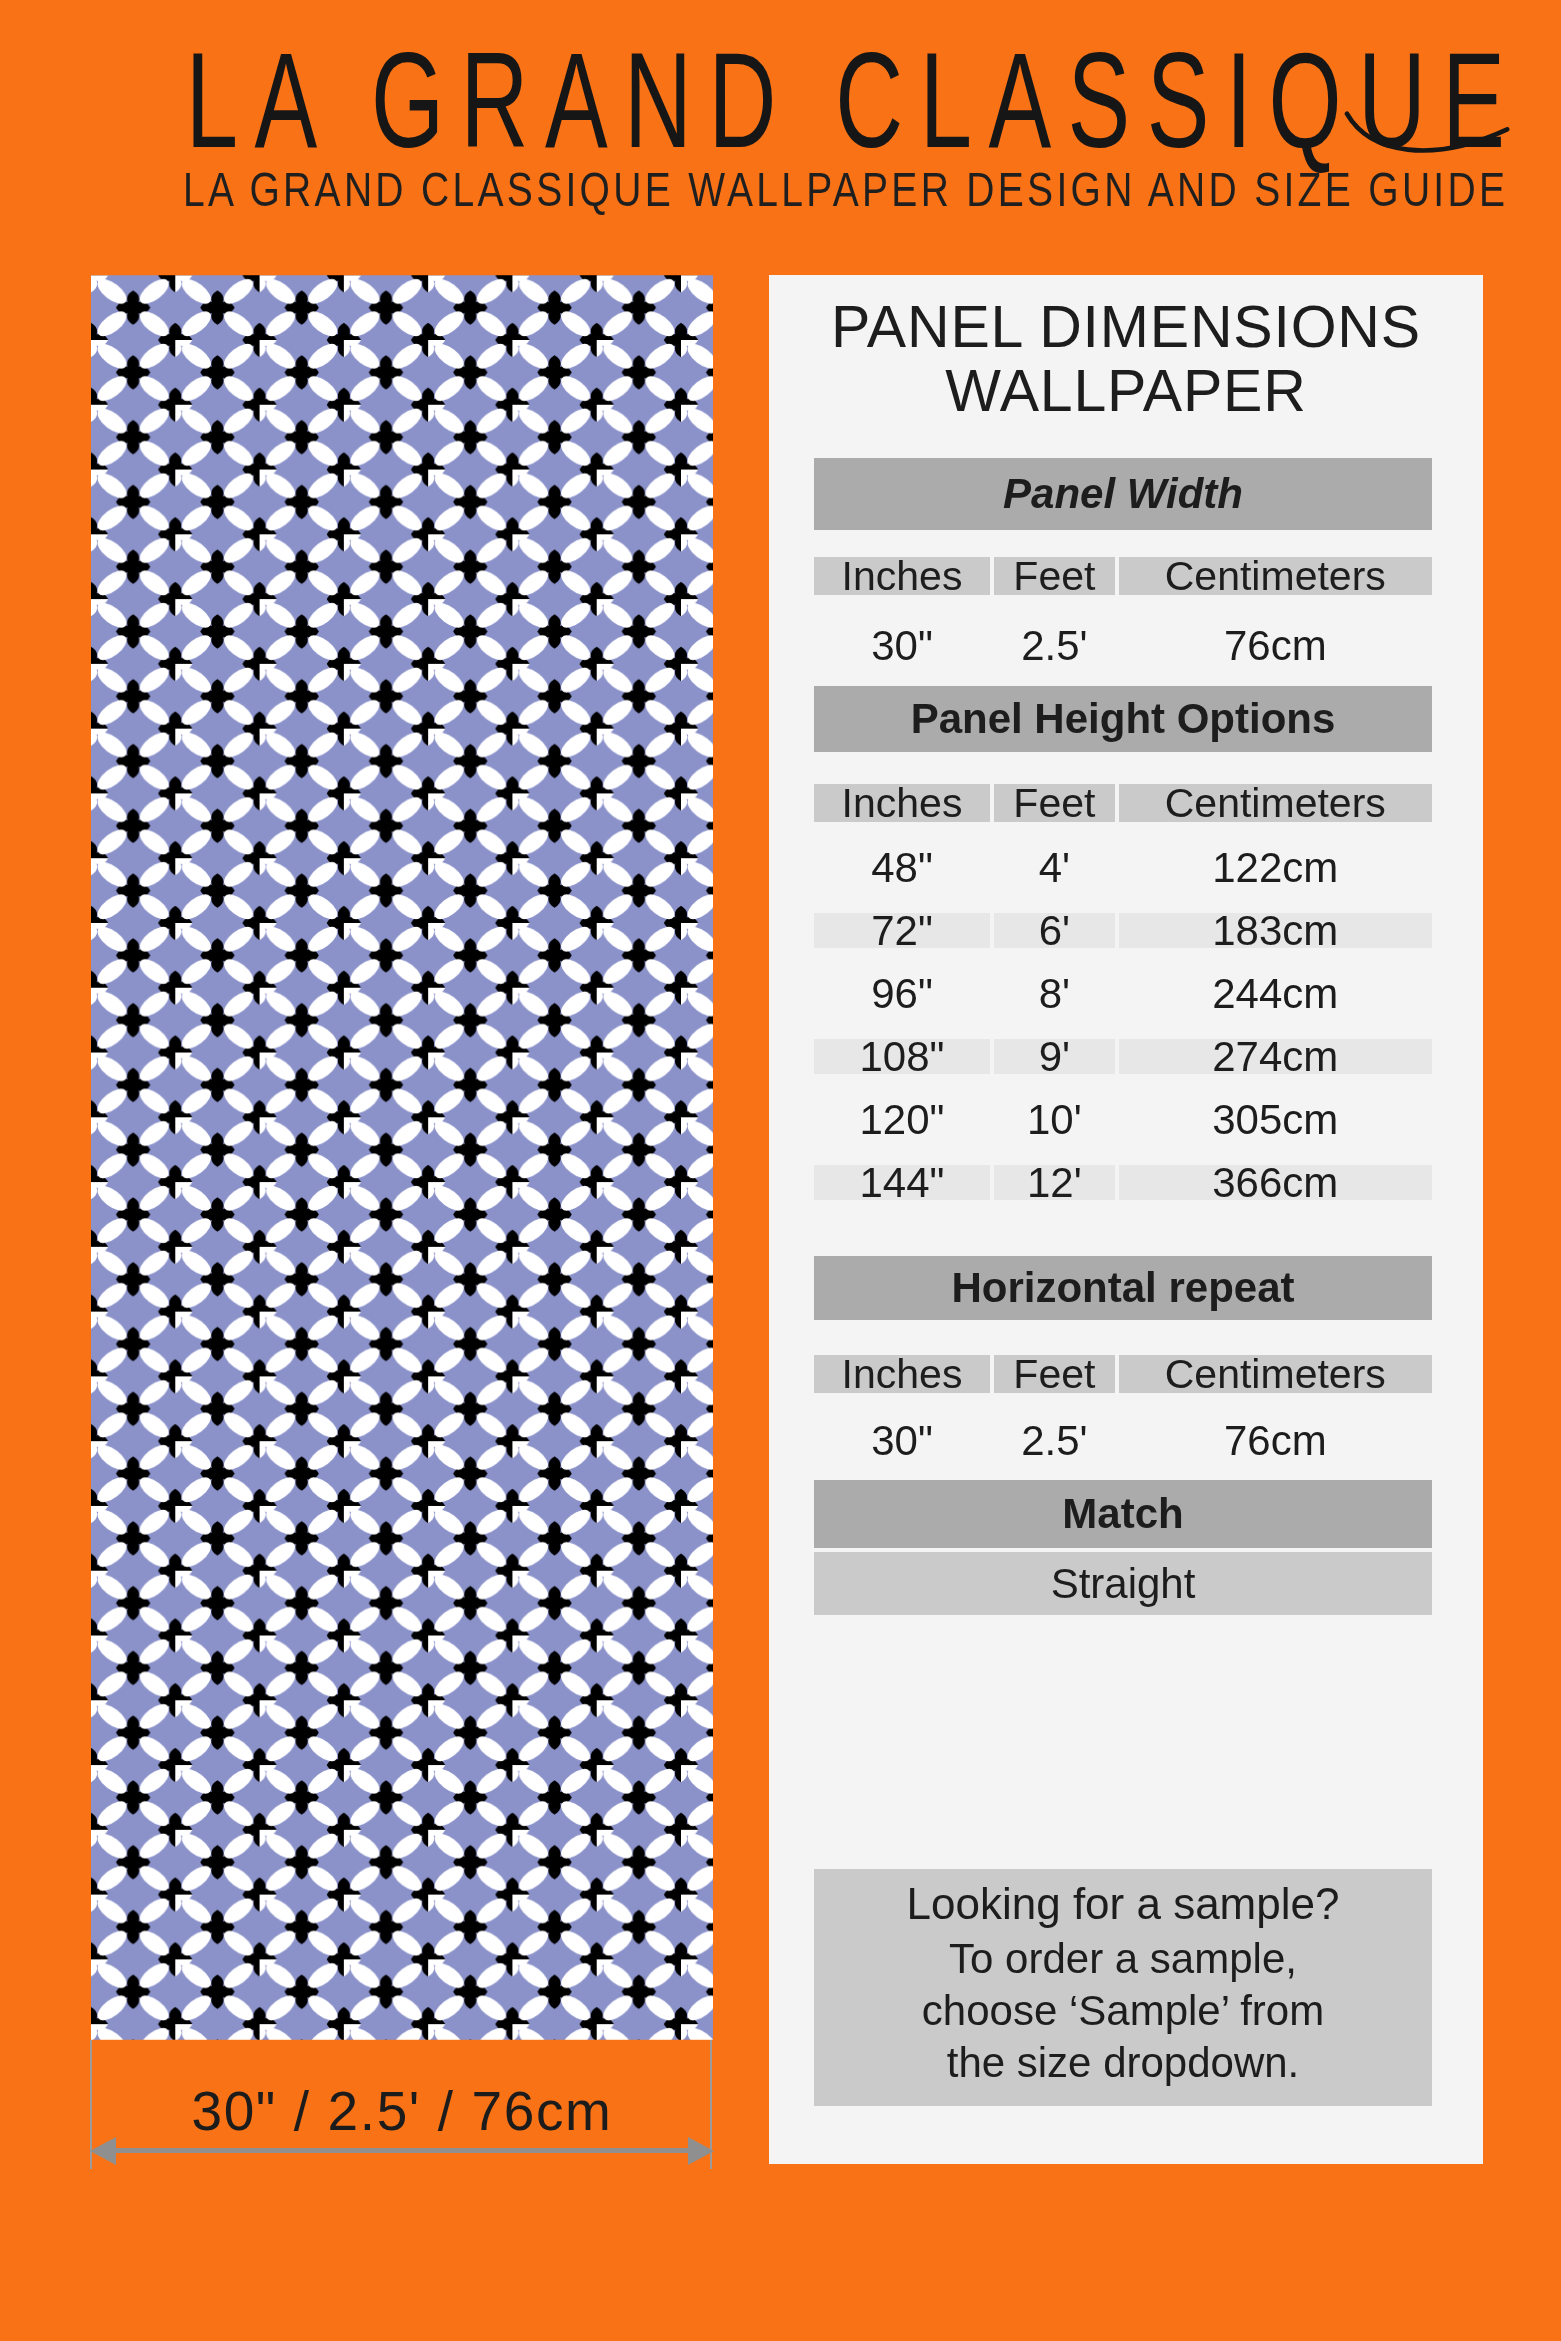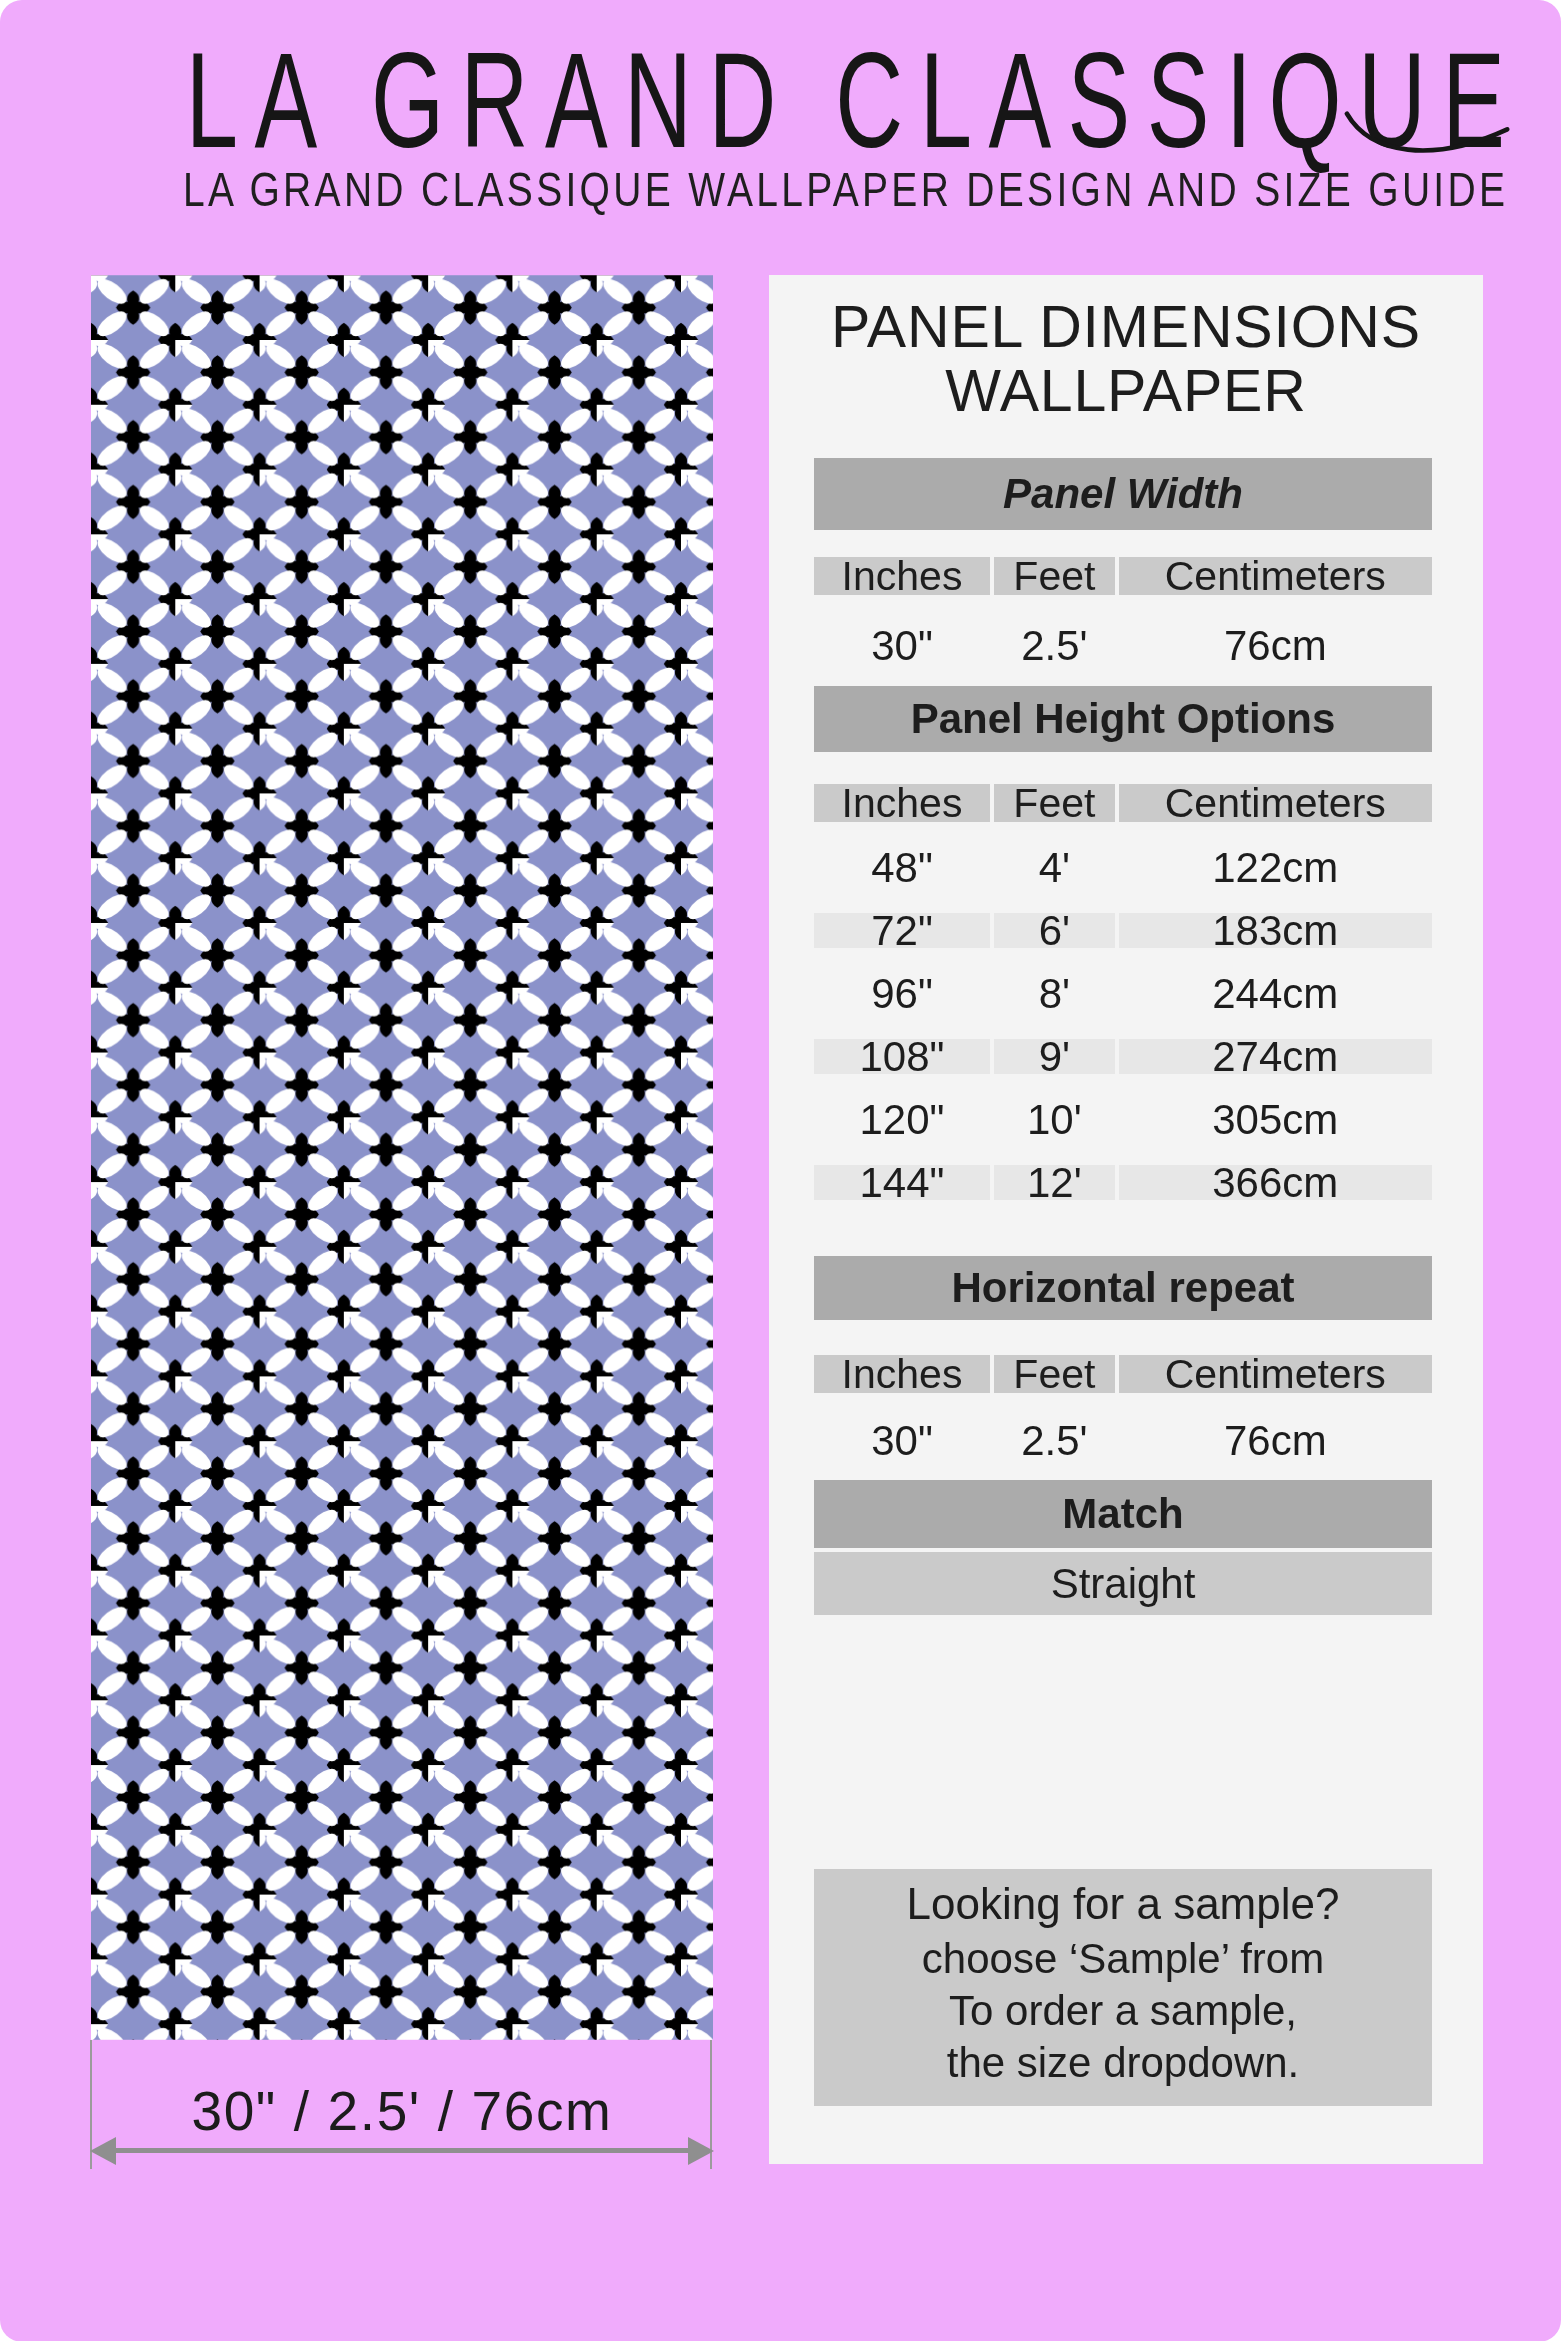--- a/index.html
+++ b/index.html
@@ -1,17 +1,17 @@
 <!DOCTYPE html>
 <html style="font-size:12.5px"><head>
 <meta charset="utf-8">
 <style>
   html,body{margin:0;padding:0;background:#ffffff;}
   body{font-family:"Liberation Sans","DejaVu Sans",sans-serif;color:#1d1d1d;}
-  .page{position:relative;width:1561px;height:2342px;background:#f0abfc;overflow:hidden;border-radius:22px;}
+  .page{position:relative;width:1561px;height:2342px;background:#f97316;overflow:hidden;}
 
   
   .brand-title{
     position:absolute;top:32px;right:56px;
     font-size:94px;line-height:94px;font-weight:400;color:#161616;
     letter-spacing:0.175em;margin-right:-0.175em;white-space:nowrap;
     transform:scaleY(1.45);transform-origin:top right;
   }
   .brand-subtitle{
     position:absolute;top:166px;right:56px;
@@ -175,20 +175,20 @@
       <div class="cell vcell c1">30"</div>
       <div class="cell vcell c2">2.5'</div>
       <div class="cell vcell c3">76cm</div>
     </div>
 
     <div class="bar t-match-bar">Match</div>
     <div class="match-value">Straight</div>
 
     <div class="sample">
       <div class="sample-title">Looking for a sample?</div>
+      <div class="sample-line">To order a sample,</div>
       <div class="sample-line">choose ‘Sample’ from</div>
-      <div class="sample-line">To order a sample,</div>
       <div class="sample-line">the size dropdown.</div>
     </div>
 
   </div>
 </div>
 
 
 </body></html>

